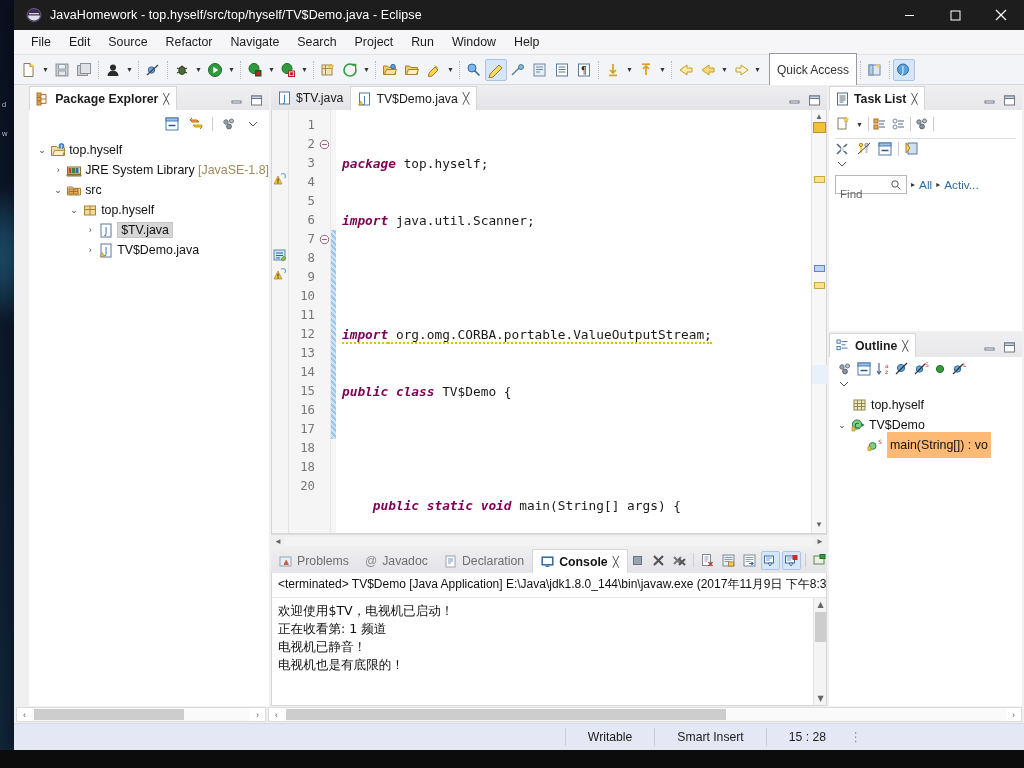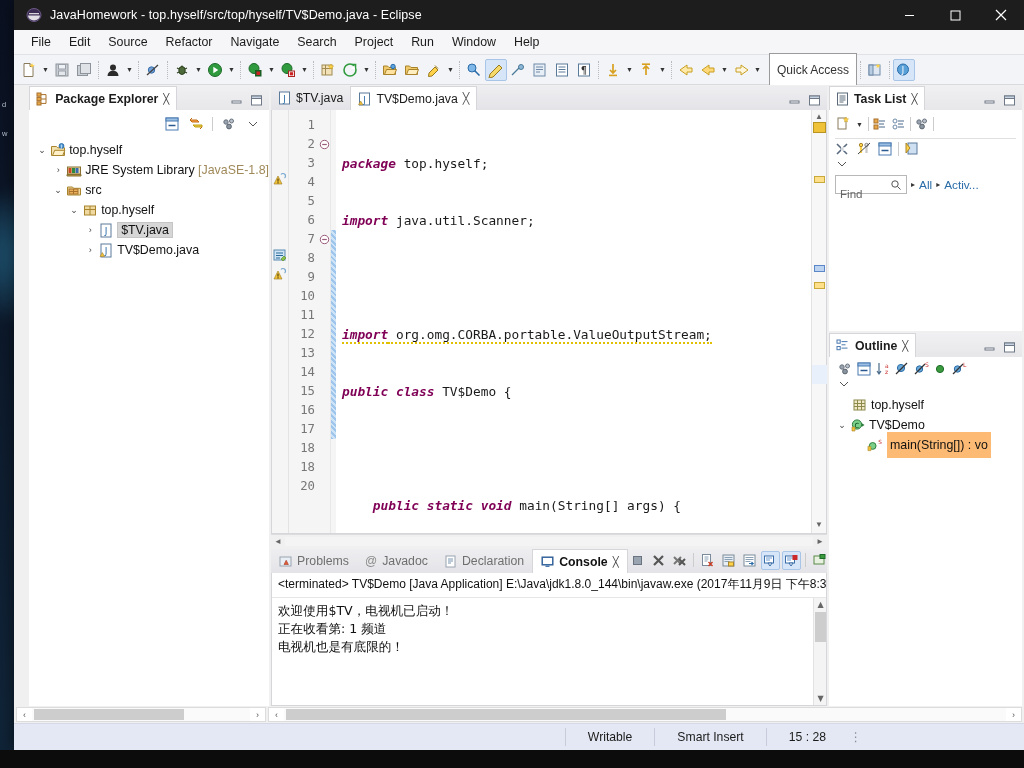--- a/index.html
+++ b/index.html
@@ -878,20 +878,21 @@
                   </svg>
               </span>
             </div>
           </div>
 
           <div class="console-body">
             <div class="console-head">&lt;terminated&gt; TV$Demo [Java Application] E:\Java\jdk1.8.0_144\bin\javaw.exe (2017年11月9日 下午8:32:21)</div>
             <div class="console-out">
               <div><span>欢迎使用$TV，电视机已启动！</span></div>
               <div><span>正在收看第: 1  频道</span></div>
+              <div><span>电视机已静音！</span></div>
               <div><span>电视机也是有底限的！</span></div>
               <div class="console-vscroll">
                 <div class="cv-arrow">▲</div>
                 <div class="cv-thumb"></div>
                 <div class="cv-arrow" style="position:absolute;bottom:0;">▼</div>
               </div>
             </div>
           </div>
         </div>
       </div>

